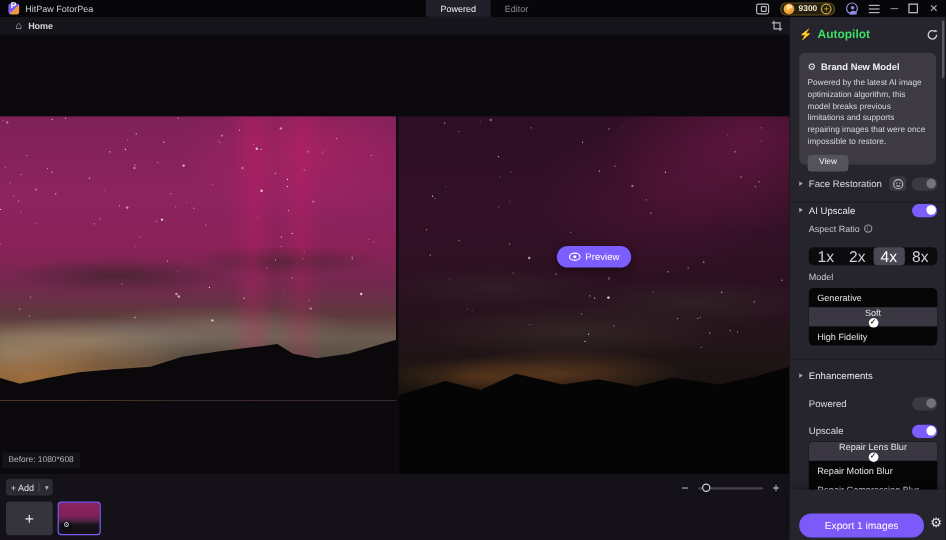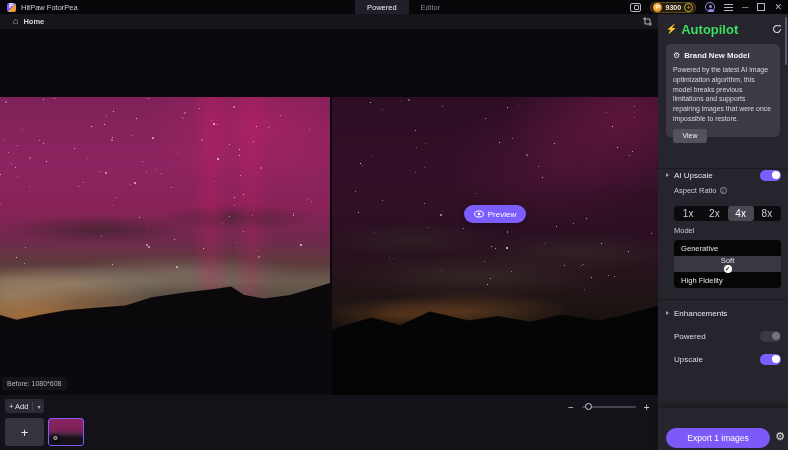--- a/index.html
+++ b/index.html
@@ -106,21 +106,21 @@
   .zoomctl .zm { font-size:10px; color:#cfcdd6; }
   .zoom-track { position:relative; width:54px; height:2px; background:#46434e; border-radius:1px; }
   .zoom-handle { position:absolute; left:3px; top:-3px; width:7px; height:7px; border-radius:50%;
     border:1.5px solid #d0cedb; background:#16141a; }
 
   
   .sidebar { position:absolute; left:658px; top:14px; width:130px; height:436px; background:#26242c; z-index:20; }
   .sb-scroll { position:absolute; right:1px; top:3px; width:2px; height:48px; background:#5c5964; border-radius:1px; }
   .ap-row { position:absolute; left:8px; top:8px; right:6px; height:14px; display:flex; align-items:center; }
   .bolt { color:#3ddc64; font-size:9px; margin-right:4px; }
-  .ap-title { color:#3ddc64; font-size:13px; font-weight:bold; flex:1; }
+  .ap-title { color:#3ddc64; font-size:10px; font-weight:bold; flex:1; }
   .refresh-ic { width:10px; height:10px; }
 
   .promo { position:absolute; left:8px; top:30px; width:114px; height:93px; background:#3d3a44; border-radius:5px; padding:7px; }
   .promo-head { display:flex; align-items:center; gap:4px; }
   .promo-gear { font-size:8px; color:#e8e6ec; }
   .promo-title { font-size:7.8px; font-weight:bold; color:#f2f0f5; }
   .promo-body { margin-top:5px; font-size:6.9px; line-height:1.42; color:#d9d7de; }
   .view-btn { margin-top:5px; width:34px; height:14px; background:#55525d; border-radius:3px;
     font-size:7px; color:#f0eef4; display:flex; align-items:center; justify-content:center; }
 
@@ -136,21 +136,21 @@
   .toggle.on .knob { position:absolute; right:1.5px; top:1.5px; width:8px; height:8px; border-radius:50%; background:#fff; }
   .face-btn { width:14px; height:12px; background:#3b3842; border-radius:3px; margin-right:5px;
     display:flex; align-items:center; justify-content:center; }
   .sep-line { position:absolute; left:0; right:0; height:1px; background:#1d1b22; }
 
   .sub-label { position:absolute; left:16px; font-size:7.5px; color:#c9c7cf; display:flex; align-items:center; gap:3px; }
   .info-ic { width:7px; height:7px; border:1px solid #9a97a2; border-radius:50%; font-size:5px; color:#9a97a2;
     text-align:center; line-height:7px; font-style:normal; }
   .seg { position:absolute; left:16px; top:192px; width:107px; height:15px; background:#0b0b0d; border-radius:4px;
     display:flex; align-items:center; padding:1px; }
-  .seg-cell { flex:1; height:15px; border-radius:3px; font-size:10px; color:#cfcdd6;
+  .seg-cell { flex:1; height:15px; border-radius:3px; font-size:13px; color:#cfcdd6;
     display:flex; align-items:center; justify-content:center; }
   .seg-cell.selected { background:#4b4854; color:#fff; }
 
   .drop { position:absolute; left:16px; width:107px; background:#060606; border-radius:4px; overflow:hidden; }
   .drop-item { height:16px; display:flex; align-items:center; padding:0 7px; font-size:7.6px; color:#e4e2e8; }
   .drop-item.selected { background:#3a3743;flex-direction:column; }
   .drop-item .di-label { flex:1; }
   .check-circle { width:8px; height:8px; border-radius:50%; background:#fff; color:#111; font-size:6px;
     line-height:8px; text-align:center; font-weight:bold; }
 
@@ -421,20 +421,35 @@
 
     <div class="promo">
       <div class="promo-head">
         <span class="promo-gear">⚙</span>
         <span class="promo-title">Brand New Model</span>
       </div>
       <div class="promo-body">Powered by the latest AI image optimization algorithm, this model breaks previous limitations and supports repairing images that were once impossible to restore.</div>
       <div class="view-btn">View</div>
     </div>
 
+    <div class="sec-row" style="top:132px;">
+      <span class="tri"></span>
+      <span class="row-label">Face Restoration</span>
+      <span class="face-btn">
+        <svg width="9" height="9" viewBox="0 0 9 9">
+          <circle cx="4.5" cy="4.5" r="3.8" fill="none" stroke="#c2c0ca" stroke-width="0.9"></circle>
+          <circle cx="3.1" cy="3.6" r="0.6" fill="#c2c0ca"></circle>
+            <circle cx="5.9" cy="3.6" r="0.6" fill="#c2c0ca"></circle>
+          <path d="M3 5.6q1.5 1.3 3 0" fill="none" stroke="#c2c0ca" stroke-width="0.9"></path>
+        </svg>
+      </span>
+      <span class="toggle off">
+          <span class="knob"></span>
+        </span>
+    </div>
 
     <div class="sep-line" style="top:154px;"></div>
 
     <div class="sec-row" style="top:154px;">
       <span class="tri"></span>
       <span class="sec-label">AI Upscale</span>
       <span class="toggle on">
           <span class="knob"></span>
         </span>
     </div>
@@ -480,20 +495,32 @@
         </span>
     </div>
 
     <div class="sec-row" style="top:338px; left:16px;">
       <span class="row-label">Upscale</span>
       <span class="toggle on">
           <span class="knob"></span>
         </span>
     </div>
 
+    <div class="drop" style="top:354px;">
+      <div class="drop-item selected">
+        <span class="di-label">Repair Lens Blur</span>
+        <span class="check-circle">✓</span>
+      </div>
+      <div class="drop-item">
+        <span class="di-label">Repair Motion Blur</span>
+      </div>
+      <div class="drop-item">
+        <span class="di-label">Repair Compression Blur</span>
+      </div>
+    </div>
 
     <div class="export-bar">
       <div class="export-btn">Export 1 images</div>
       <div class="export-gear">⚙</div>
     </div>
   </div>
 
 </div>
 
 </body></html>

